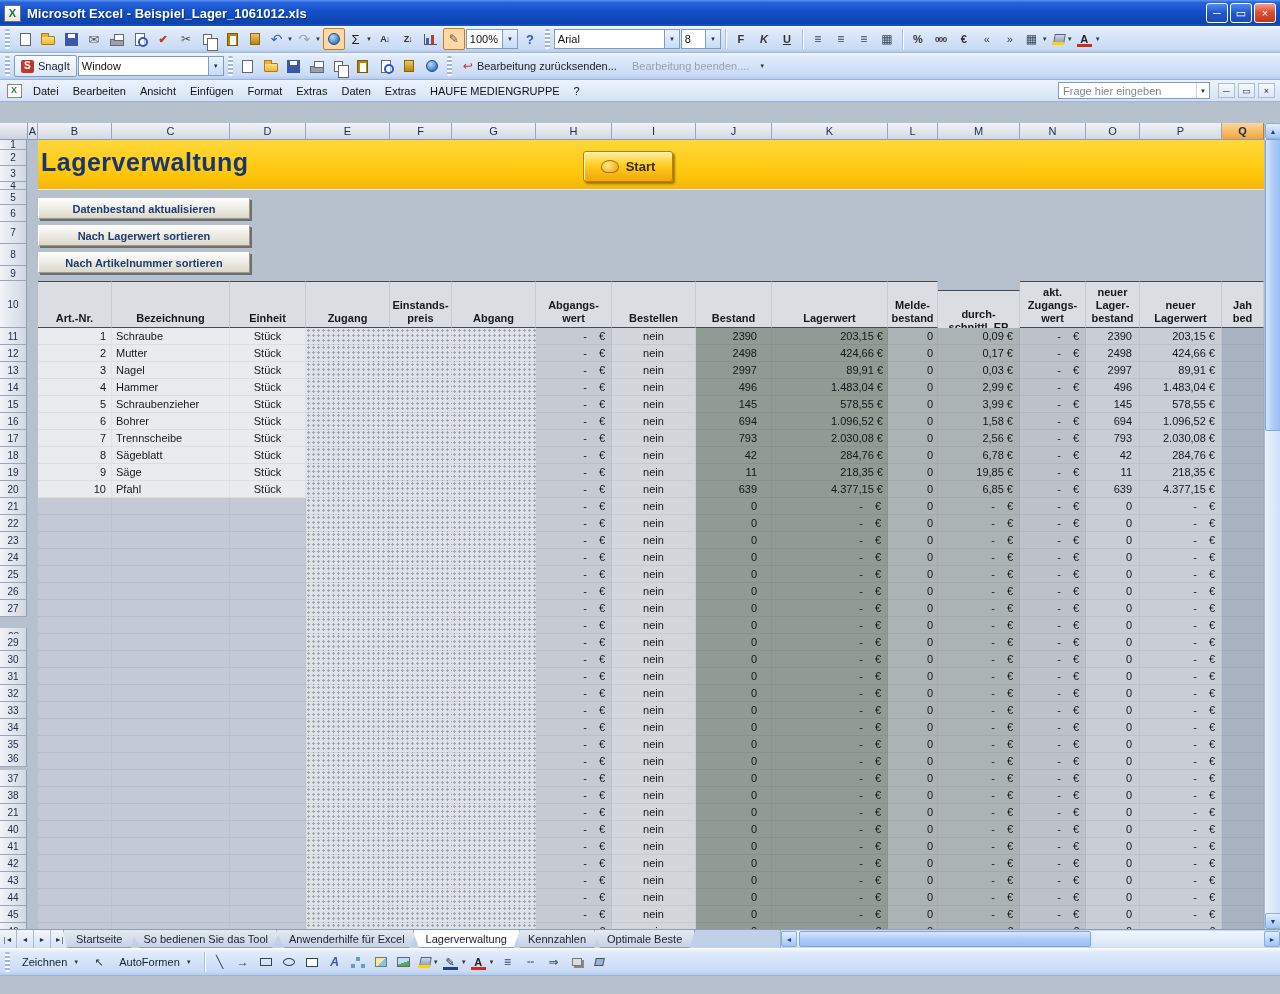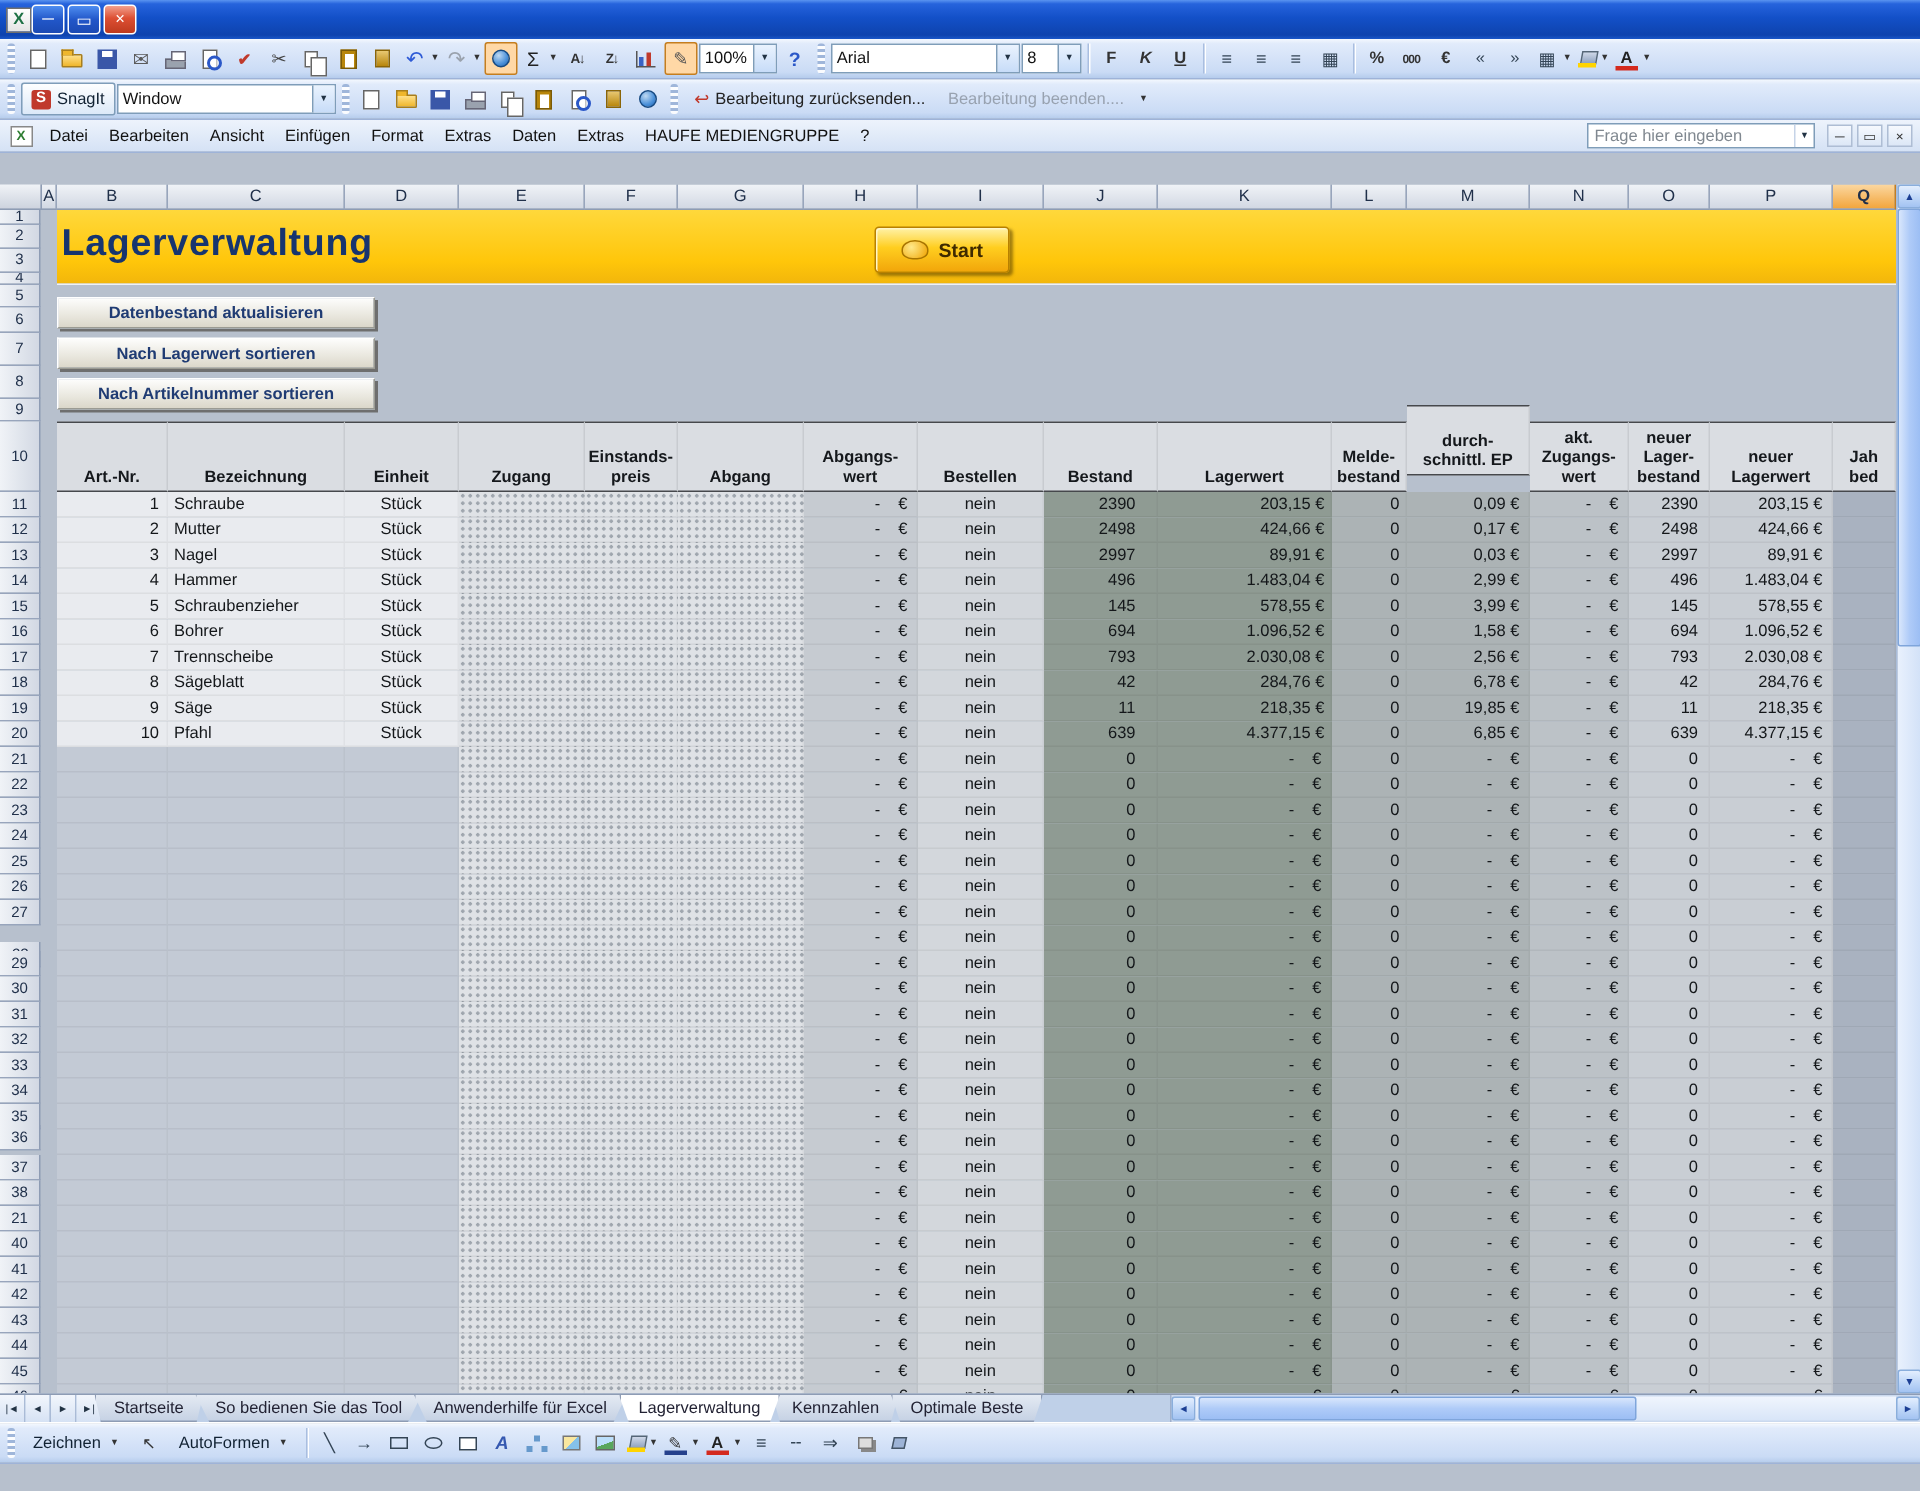--- a/index.html
+++ b/index.html
@@ -250,20 +250,21 @@
     margin-left:6px; display:flex; align-items:center; justify-content:center; font-size:10px; color:#222; }
   .spane.w90 { width:90px; } .spane.w40 { width:40px; } .spane.w24 { width:24px; }
 </style>
 </head>
 <body>
 
 <div class="app">
 
   <div class="titlebar">
     <span class="xlico"></span>
+    <span class="title-text">Microsoft Excel - Beispiel_Lager_1061012.xls</span>
     <span class="winbtns">
       <span class="wb">─</span>
       <span class="wb">▭</span>
       <span class="wb close">×</span>
     </span>
   </div>
 
   <div class="tbar tb1">
     <span class="grip"></span>
     <span class="tgroup">
@@ -577,21 +578,21 @@
         <div class="th" style="left: 668px; top: 141px; width: 76px; height: 47px;">
           <div>Bestand</div>
         </div>
         <div class="th" style="left: 744px; top: 141px; width: 116px; height: 47px;">
           <div>Lagerwert</div>
         </div>
         <div class="th" style="left: 860px; top: 141px; width: 50px; height: 47px;">
           <div>Melde-</div>
           <div>bestand</div>
         </div>
-        <div class="th" style="left: 910px; top: 130px; width: 82px; height: 47px;">
+        <div class="th" style="left: 910px; top: 150px; width: 82px; height: 47px;">
           <div>durch-</div>
           <div>schnittl. EP</div>
         </div>
         <div class="th" style="left: 992px; top: 141px; width: 66px; height: 47px;">
           <div>akt.</div>
           <div>Zugangs-</div>
           <div>wert</div>
         </div>
         <div class="th" style="left: 1058px; top: 141px; width: 54px; height: 47px;">
           <div>neuer</div>

